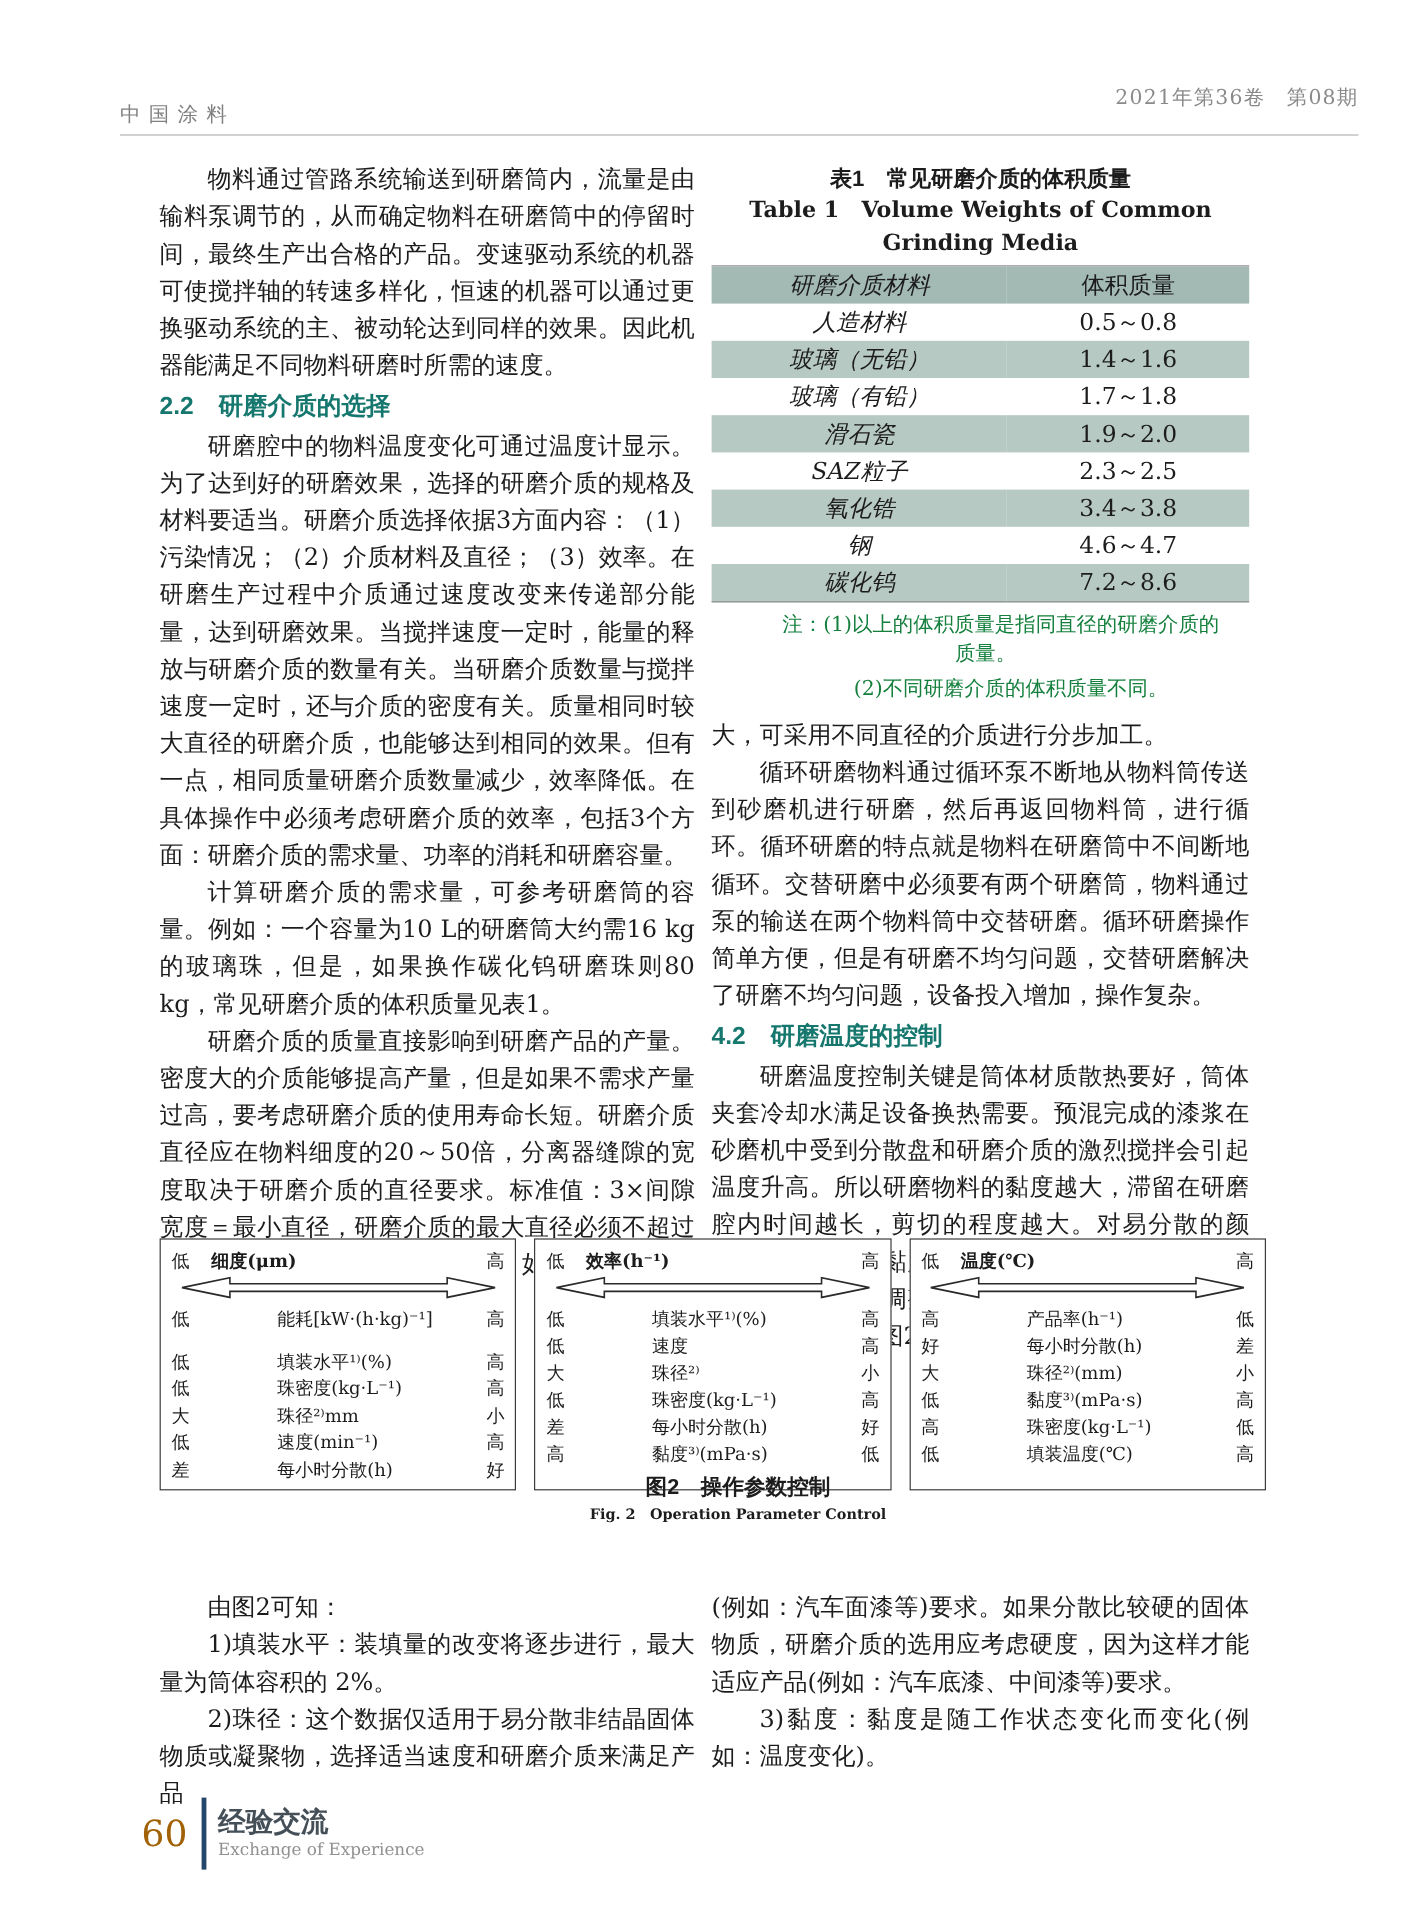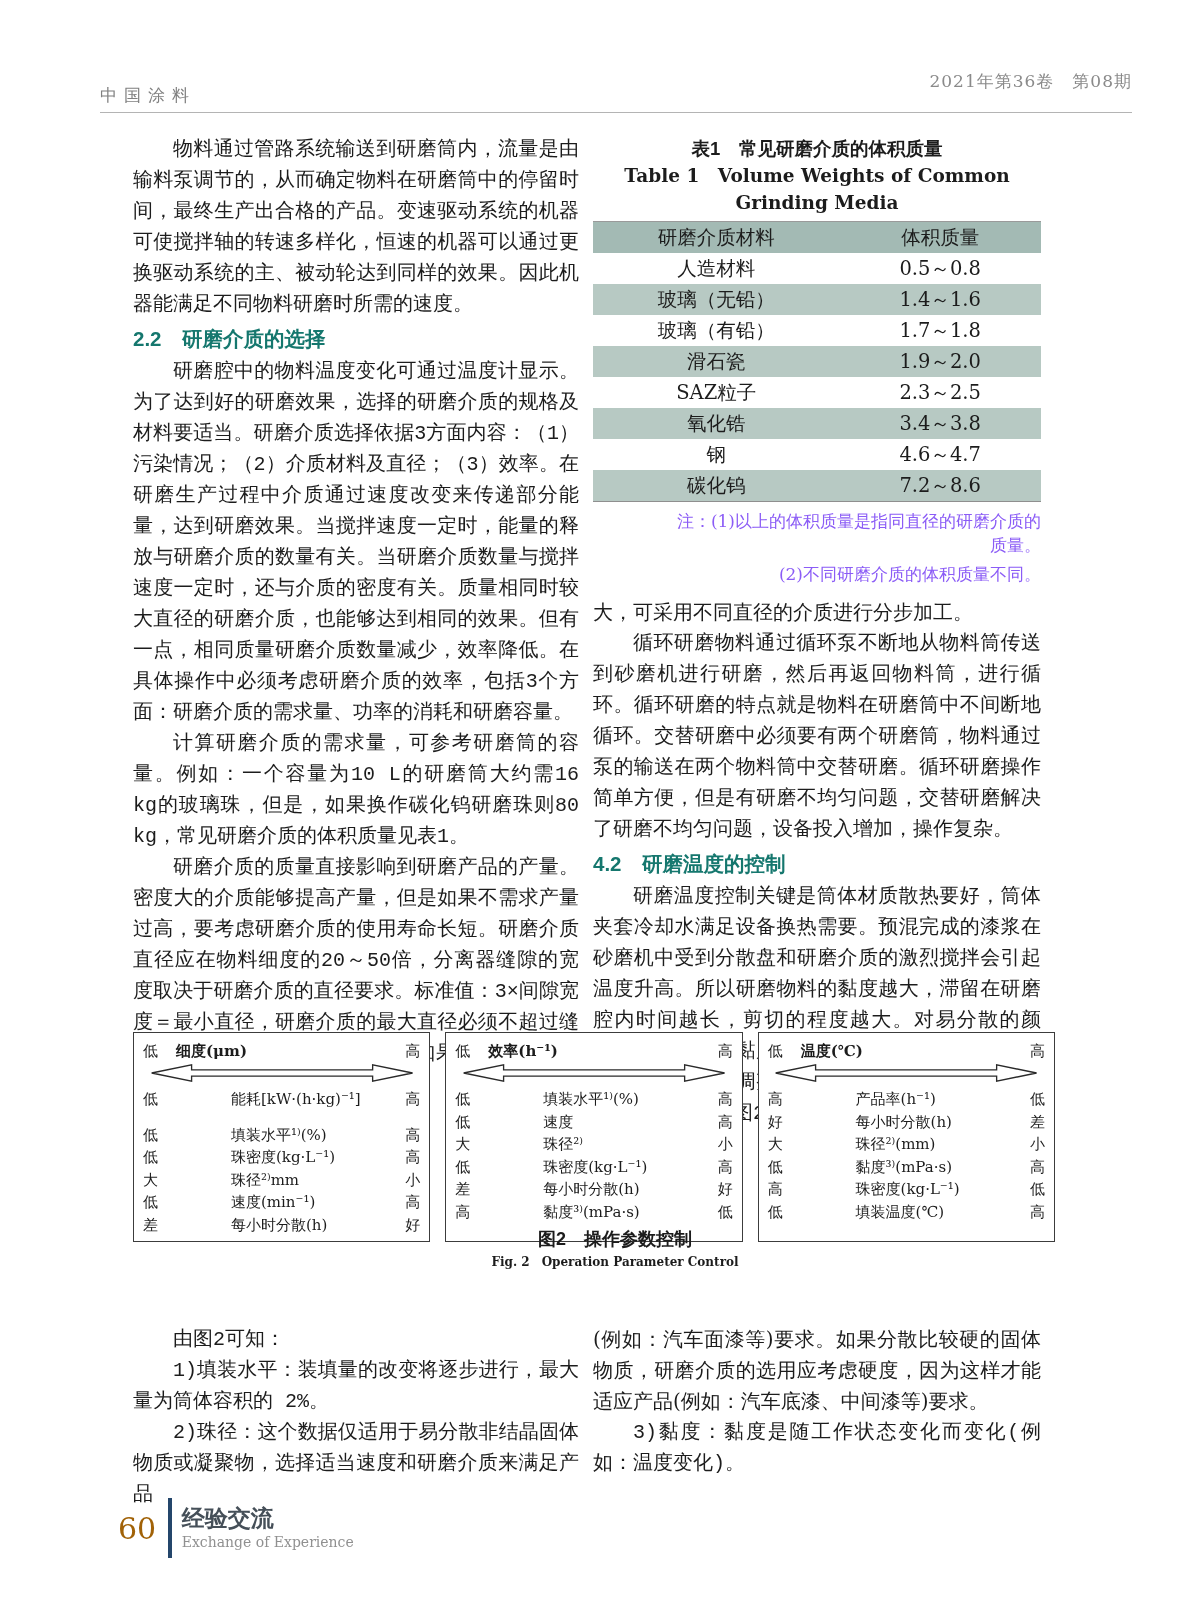--- a/index.html
+++ b/index.html
@@ -9,36 +9,36 @@
   
   .hdr-left{position:absolute;left:100px;top:84px;font-size:17px;color:#808080;letter-spacing:7px;}
   .hdr-right{position:absolute;right:98px;top:70px;font-size:17px;color:#8a8a8a;letter-spacing:1px;}
   .hdr-rule{position:absolute;left:100px;right:98px;top:112px;height:1px;background:#b4b4b4;}
 
   
   .col{position:absolute;font-size:20px;line-height:31px;text-align:justify;}
   .left-col{left:133px;top:134px;width:446px;}
   .right-col{left:593px;top:134px;width:448px;}
   .body-p{margin:0;}
-  .indent{text-indent:2em;font-family:Liberation Mono, monospace;}
+  .indent{text-indent:2em;}
   .sec-h{margin:3px 0 2px 0;font-family:"Liberation Sans","DejaVu Sans",sans-serif;
          font-size:20.5px;font-weight:bold;color:#15776e;text-align:left;text-indent:0;}
 
   
   .tbl-title-cn{font-family:"Liberation Sans","DejaVu Sans",sans-serif;font-weight:bold;
                 font-size:18.5px;text-align:center;line-height:26px;margin-top:2px;}
   .tbl-title-en{font-weight:bold;font-size:18.5px;text-align:center;line-height:27px;}
   table.media-table{width:100%;border-collapse:collapse;margin-top:5px;
                     border-top:1px solid #9a9a9a;border-bottom:1.5px solid #8f8f8f;}
   .media-table th,.media-table td{height:31px;padding:0;font-weight:normal;font-size:19.5px;text-align:center;}
-  .media-table th:first-child,.media-table td:first-child{width:55%;}
+  .media-table th:first-child,.media-table td:first-child{width:55%;font-style:italic;}
   .media-table thead tr{background:#a3bab4;}
   .media-table tbody tr.alt{background:#b7c9c3;}
 
-  .notes{margin-top:8px;font-size:17px;line-height:23.5px;color:#8b5cf6;text-align:right;}
+  .notes{margin-top:8px;font-size:17px;line-height:23.5px;color:#15803d;text-align:center;}
   .note-l1{text-indent:2em;}
   .note-l2{text-indent:0.5em;}
   .note-l3{text-indent:3em;}
   .notes-gap{height:6px;}
   .after-table-gap{height:10px;}
 
   
   .figure-row{position:absolute;left:133px;top:1032px;width:922px;display:flex;gap:15px;}
   .fig-box{flex:1;border:1.5px solid #3c3c3c;padding:7px 9px 5px 9px;box-sizing:border-box;
            font-size:15px;background:#fff;}

